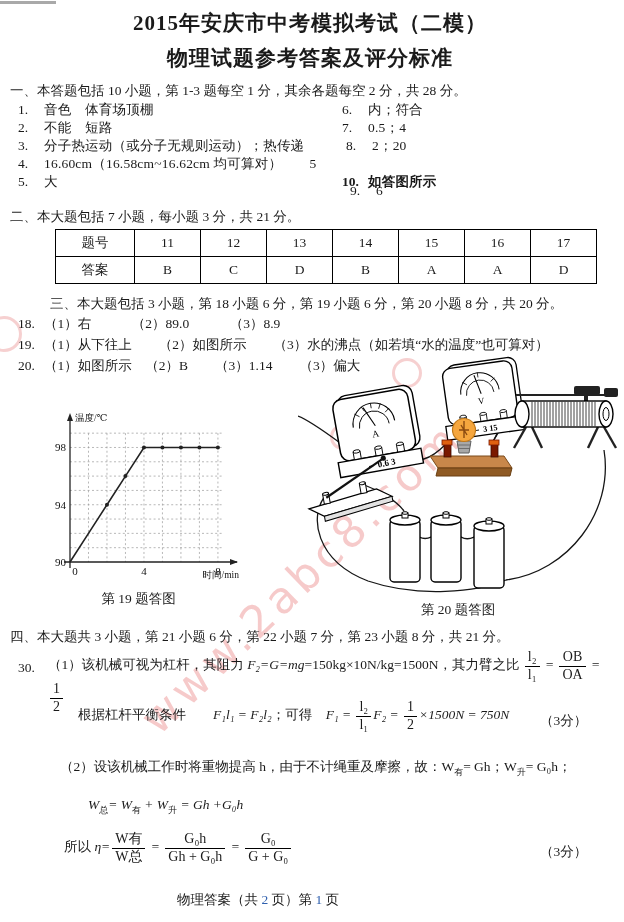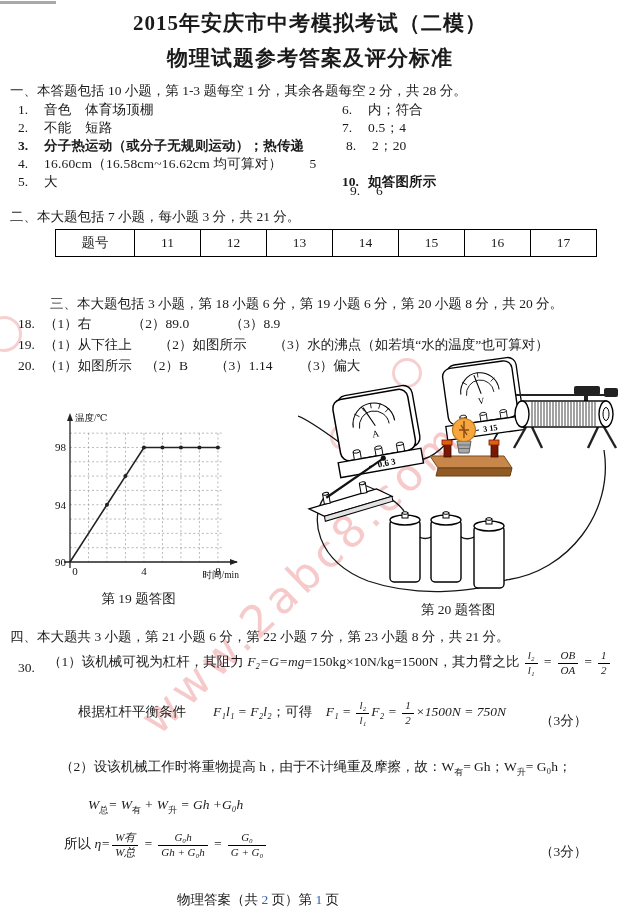--- a/index.html
+++ b/index.html
@@ -11,22 +11,22 @@
   .item .inum{display:inline-block;min-width:26px;}
   .item .itext{letter-spacing:0.2px;}
   .anstable{border-collapse:collapse;border:1.6px solid #000;}
   .anstable td{border:1px solid #000;text-align:center;font-size:13.5px;height:26px;padding:0;}
   .anstable td.hd{width:78px;}
   .anstable td.cl{width:65px;}
   .caption{font-size:13.5px;text-align:center;}
   .mline{font-size:13.5px;}
   .mline .itl{font-style:italic;font-family:"Liberation Serif","DejaVu Serif",serif;}
   .mline sub{font-size:9px;}
-  .frac{display:inline-block;vertical-align:middle;text-align:center;font-style:italic;
-        line-height:1.05;font-size:11px;margin:0 2px;}
+  .frac{display:inline-block;vertical-align:middle;text-align:center;
+        line-height:1.05;font-size:14px;margin:0 2px;}
   .frac .fnum{display:block;border-bottom:1px solid #000;padding:0 3px 1px 3px;}
   .frac .fden{display:block;padding:1px 3px 0 3px;}
   .score{font-size:13.5px;}
   .footer{left:0;width:516px;text-align:center;font-size:13.5px;}
   .pg-blue{color:#2e5fae;}
   .watermark{position:absolute;left:148px;top:700px;width:680px;transform:rotate(-44deg);
              transform-origin:0 50%;font-size:44px;letter-spacing:5px;
              color:rgba(233,128,128,0.42);font-family:"DejaVu Sans",sans-serif;
              pointer-events:none;z-index:0;}
   .wring{position:absolute;border:3px solid rgba(233,138,138,0.40);border-radius:50%;z-index:0;}
@@ -51,21 +51,21 @@
 
     <div class="abs ttl" style="top:9px;">2015年安庆市中考模拟考试（二模）</div>
     <div class="abs ttl" style="top:44px;">物理试题参考答案及评分标准</div>
 
     <div class="abs hline" style="left:10px;top:82px;">一、本答题包括 10 小题，第 1-3 题每空 1 分，其余各题每空 2 分，共 28 分。</div>
 
     <div class="abs hline item" style="left:18px;top:101px;">
       <span class="inum">1.</span><span class="itext">音色　体育场顶棚</span></div>
     <div class="abs hline item" style="left:18px;top:119px;">
       <span class="inum">2.</span><span class="itext">不能　短路</span></div>
-    <div class="abs hline item" style="left:18px;top:137px;font-weight:bold;">
+    <div class="abs hline item" style="left:18px;top:137px;">
       <span class="inum">3.</span><span class="itext">分子热运动（或分子无规则运动）；热传递</span></div>
     <div class="abs hline item" style="left:18px;top:155px;">
       <span class="inum">4.</span><span class="itext">16.60cm（16.58cm~16.62cm 均可算对）　　5</span></div>
     <div class="abs hline item" style="left:18px;top:173px;">
       <span class="inum">5.</span><span class="itext">大</span></div>
 
     <div class="abs hline item" style="left:342px;top:101px;">
       <span class="inum">6.</span><span class="itext">内；符合</span></div>
     <div class="abs hline item" style="left:342px;top:119px;">
       <span class="inum">7.</span><span class="itext">0.5；4</span></div>
@@ -81,20 +81,30 @@
       <tbody>
           <tr>
         <td class="hd">题号</td>
         <td class="cl">11</td>
         <td class="cl">12</td>
         <td class="cl">13</td>
         <td class="cl">14</td>
         <td class="cl">15</td>
         <td class="cl">16</td>
         <td class="cl">17</td>
+      </tr>
+      <tr>
+        <td class="hd">答案</td>
+        <td class="cl">B</td>
+        <td class="cl">C</td>
+        <td class="cl">D</td>
+        <td class="cl">B</td>
+        <td class="cl">A</td>
+        <td class="cl">A</td>
+        <td class="cl">D</td>
       </tr>
     </tbody>
       </table>
 
     <div class="abs hline" style="left:10px;top:295px;margin-left:40px;">三、本大题包括 3 小题，第 18 小题 6 分，第 19 小题 6 分，第 20 小题 8 分，共 20 分。</div>
     <div class="abs hline item" style="left:18px;top:315px;">
       <span class="inum">18.</span><span>（1）右　　　（2）89.0　　　（3）8.9</span></div>
     <div class="abs hline item" style="left:18px;top:336px;">
       <span class="inum">19.</span><span>（1）从下往上　　（2）如图所示　　（3）水的沸点（如若填“水的温度”也可算对）</span></div>
     <div class="abs hline item" style="left:18px;top:357px;">

